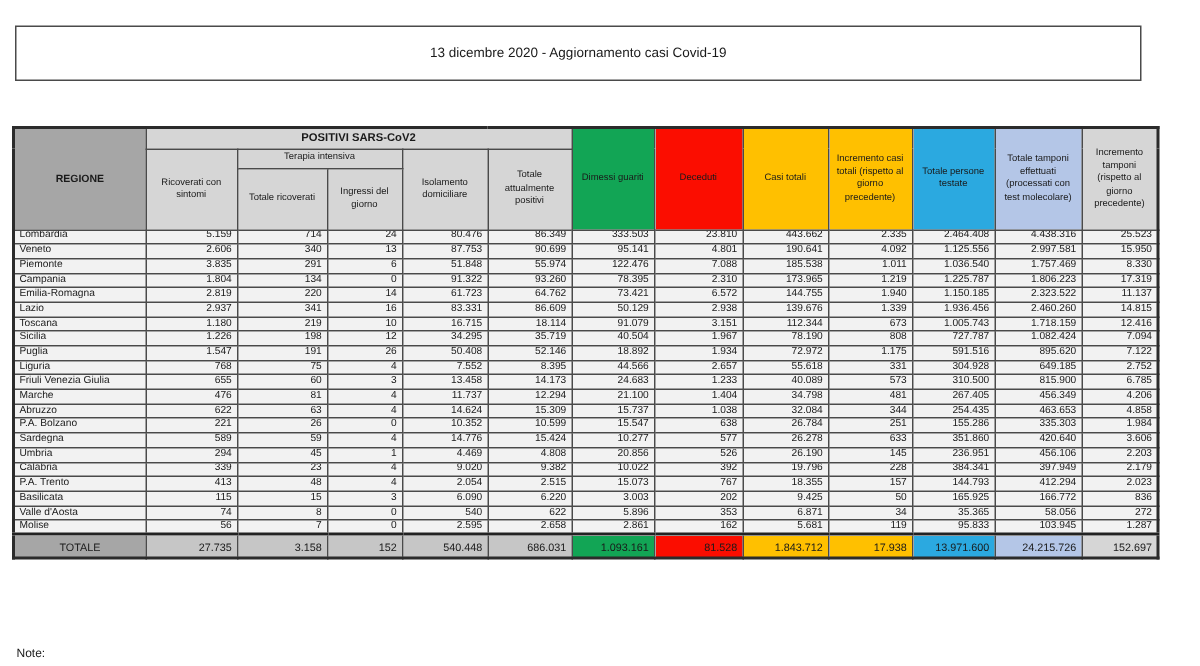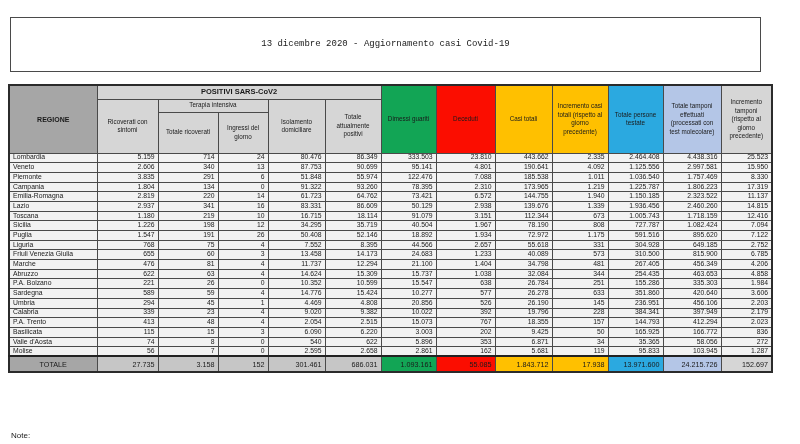--- a/index.html
+++ b/index.html
@@ -2,24 +2,24 @@
 <html style="--green: #12A555; --red: #FB0D00; --yellow: #FFC000; --blue: #2BA9E0; --lavender: #B4C6E7; --column-gray: #D6D6D6; --header-gray-dark: #A6A6A6; --header-gray-light: #D6D6D6; --cell-bg: #F2F2F2; --total-bg: #C6C6C6;"><head>
 <meta charset="utf-8">
 <style>
   html,body { margin:0; padding:0; }
   body {
     width:800px; height:444px; background:#ffffff; position:relative;
     font-family:"Liberation Sans", sans-serif; color:#1a1a1a;
     -webkit-font-smoothing:antialiased;
   }
   .title-box {
-    position:absolute; left:10px; top:17px; width:751px; height:55px;
+    position:absolute; left:10px; top:17px; width:751px; height:37px;
     border:1px solid #4a4a4a; box-sizing:border-box;
     display:flex; flex-direction:column; justify-content:space-evenly;
-    text-align:center; font-size:9px; line-height:1;font-family:Liberation Mono, monospace;
+    text-align:center; font-size:9px; line-height:1;
   }
   table.covid {
     position:absolute; left:8px; top:84px; width:763px;
     border-collapse:collapse; table-layout:fixed;
     border:2px solid #2b2b2b;
   }
   th, td { border:1px solid #4a4a4a; overflow:hidden; box-sizing:border-box; }
   thead th {
     background:var(--header-gray-light); font-weight:normal;
     font-size:6.3px; line-height:1.35; text-align:center; vertical-align:middle;
@@ -412,24 +412,24 @@
         <td class="num">103.945</td>
         <td class="num">1.287</td>
       </tr>
     </tbody>
   <tfoot>
     <tr>
         <td class="total-label">TOTALE</td>
         <td class="total-num">27.735</td>
         <td class="total-num">3.158</td>
         <td class="total-num">152</td>
-        <td class="total-num">301.461</td>
+        <td class="total-num">540.448</td>
         <td class="total-num">686.031</td>
         <td class="total-num c-green">1.093.161</td>
-        <td class="total-num c-red">55.085</td>
+        <td class="total-num c-red">81.528</td>
         <td class="total-num c-yellow">1.843.712</td>
         <td class="total-num c-yellow">17.938</td>
         <td class="total-num c-blue">13.971.600</td>
         <td class="total-num c-lav">24.215.726</td>
         <td class="total-num c-gray">152.697</td>
       </tr>
   </tfoot>
 </table>
 
 <div class="note">

